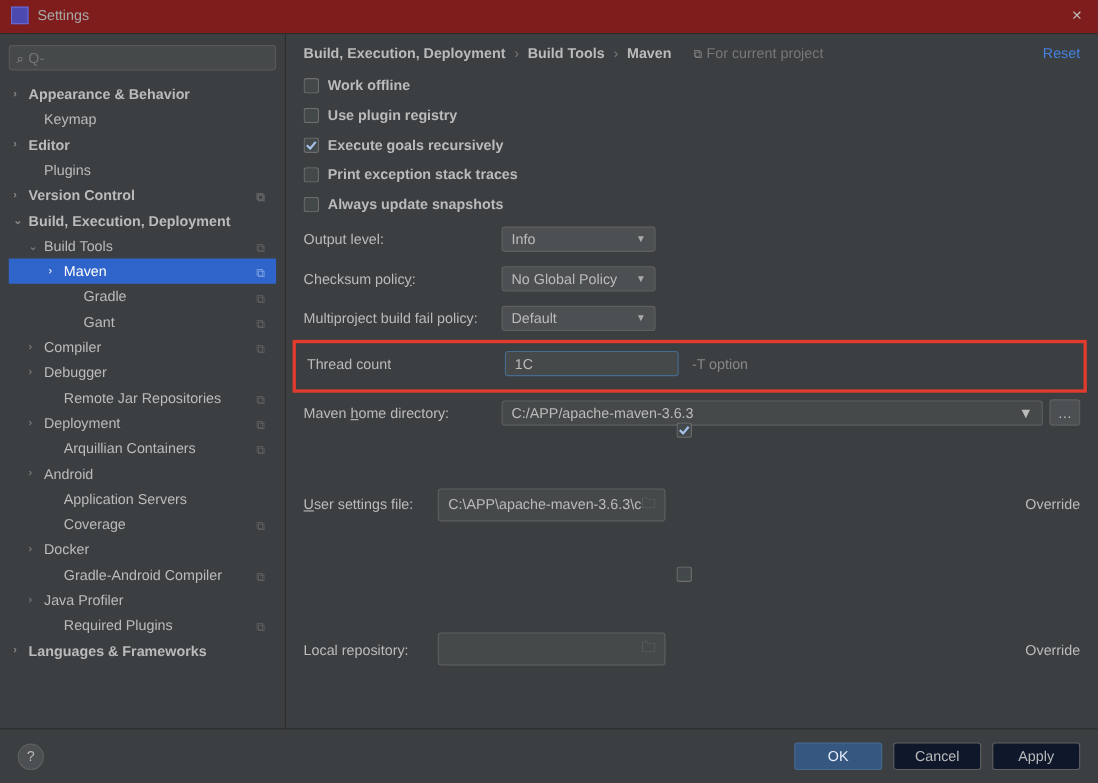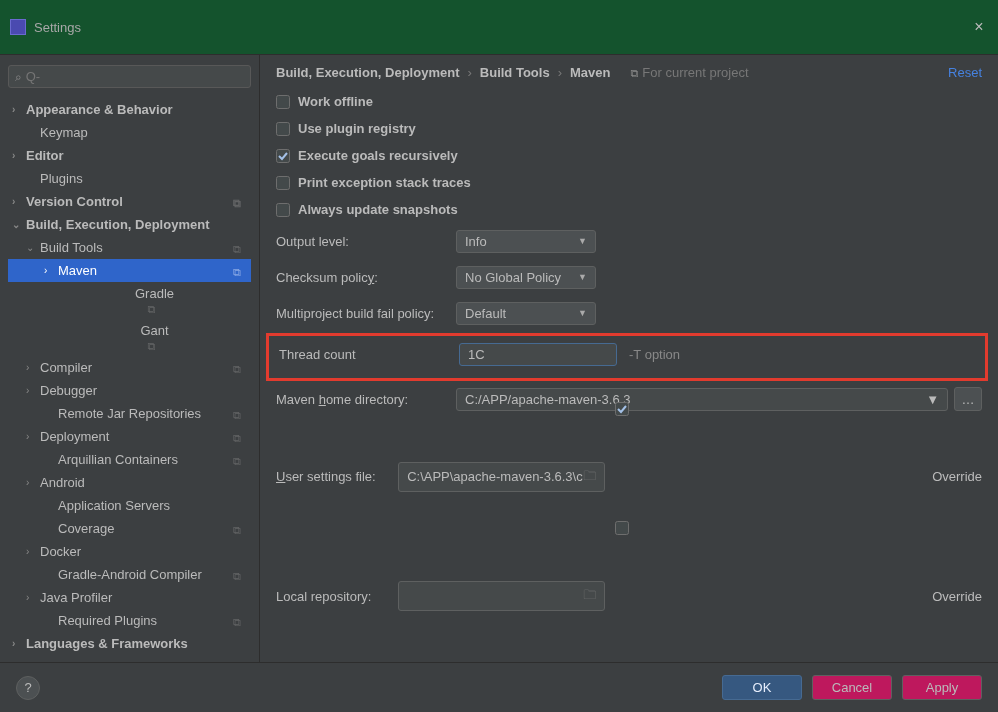--- a/index.html
+++ b/index.html
@@ -1,39 +1,39 @@
 <!DOCTYPE html>
 <html><head>
 <meta charset="utf-8">
 <style>
 * { margin: 0; padding: 0; box-sizing: border-box; font-family: "Segoe UI", Arial, sans-serif; font-size: 13px; }
 body { background: #3c3f41; color: #bbbbbb; width: 998px; height: 712px; overflow: hidden; display: flex; flex-direction: column; }
 
-.titlebar { display: flex; align-items: center; padding: 18px 10px; background: #14532d; border-bottom: 1px solid #2d2d2d; }
+.titlebar { display: flex; padding: 6px 10px; background: #7f1d1d; border-bottom: 1px solid #2d2d2d; }
 .titlebar .icon-app { width: 16px; height: 16px; background: #4a4ab0; margin-right: 8px; border: 1px solid #6a6ad0; }
 .titlebar .title { flex: 1; color: #a8a8a8; }
 .titlebar .close { width: 18px; height: 18px; color: #bbbbbb; cursor: pointer; text-align: center; font-size: 16px; }
 
 .body { flex: 1; display: flex; min-height: 0; }
 
 .sidebar { width: 260px; padding: 10px 8px 0 8px; border-right: 1px solid #2d2d2d; display: flex; flex-direction: column; overflow-y: auto; }
 .searchbox { display: flex; align-items: center; background: #45494a; border: 1px solid #585858; padding: 3px 6px; margin-bottom: 10px; border-radius: 3px; }
 .searchbox input { flex: 1; background: transparent; border: none; color: #bbb; outline: none; }
 .searchbox .mag { color: #888; margin-right: 4px; font-size: 12px; }
 
 .tree-item { display: flex; align-items: center; padding: 4px 4px; cursor: pointer; color: #bbbbbb; font-weight: bold; }
 .tree-item.sub { font-weight: normal; }
 .tree-item.selected { background: #2f65ca; color: #fff; }
 .tree-item .chev { width: 14px; color: #888; font-size: 10px; }
 .tree-item.selected .chev { color: #fff; }
 .tree-item .lbl { flex: 1; }
 .tree-item .copy { width: 14px; height: 14px; opacity: .5; }
 .indent1 { padding-left: 18px; }
 .indent2 { padding-left: 36px; }
-.indent3 { padding-left: 54px; flex-direction: column; }
+.indent3 { padding-left: 54px; }
 .copy-icon::before { content: "⧉"; font-size: 11px; color: #888; }
 .tree-item.selected .copy-icon::before { color: #dfe8ff; }
 
 .content { flex: 1; display: flex; flex-direction: column; padding: 10px 16px 0 16px; min-width: 0; }
 .breadcrumb { display: flex; align-items: center; gap: 8px; margin-bottom: 14px; flex-wrap: nowrap; }
 .breadcrumb .seg { font-weight: bold; color: #bbbbbb; }
 .breadcrumb .arr { color: #777; }
 .breadcrumb .hint { color: #777; margin-left: 12px; display: flex; align-items: center; gap: 4px; }
 .breadcrumb .reset { margin-left: auto; color: #4682e0; cursor: pointer; }
 
@@ -57,21 +57,21 @@
 .version-note { margin-left: 180px; color: #888; margin-bottom: 12px; }
 
 .pathbox { display: flex; align-items: center; background: #45494a; border: 1px solid #5e6060; padding: 3px 8px; flex: 1; border-radius: 3px; }
 .pathbox .pathtxt { flex: 1; color: #bbb; background: transparent; border: none; outline: none; }
 .pathbox .folder { color: #777; cursor: pointer; }
 .override { display: flex; align-items: center; gap: 17px; margin-left: 10px; }
 
 .footer { display: flex; align-items: center; padding: 12px 16px; border-top: 1px solid #2d2d2d; }
 .help-btn { width: 24px; height: 24px; border-radius: 50%; background: #4c5052; color: #bbb; display: flex; align-items: center; justify-content: center; cursor: pointer; border: 1px solid #5e6060; }
 .footer .spacer { flex: 1; }
-.btn { min-width: 80px; padding: 4px 14px; margin-left: 10px; background: #be185d; border: 1px solid #5e6060; color: #bbb; cursor: pointer; border-radius: 3px; text-align: center; }
+.btn { min-width: 80px; padding: 4px 14px; margin-left: 10px; background: #0f172a; border: 1px solid #5e6060; color: #bbb; cursor: pointer; border-radius: 3px; text-align: center; }
 .btn.primary { background: #365880; border-color: #466a92; color: #e6eefc; }
 
 svg.cb rect { fill: #43494a; stroke: #6e6e6e; }
 svg.cb.checked rect { fill: #43494a; }
 svg.cb.checked path { stroke: #a4c1e8; stroke-width: 2; fill: none; }
 </style>
 </head>
 <body>
 
 <div class="titlebar">

